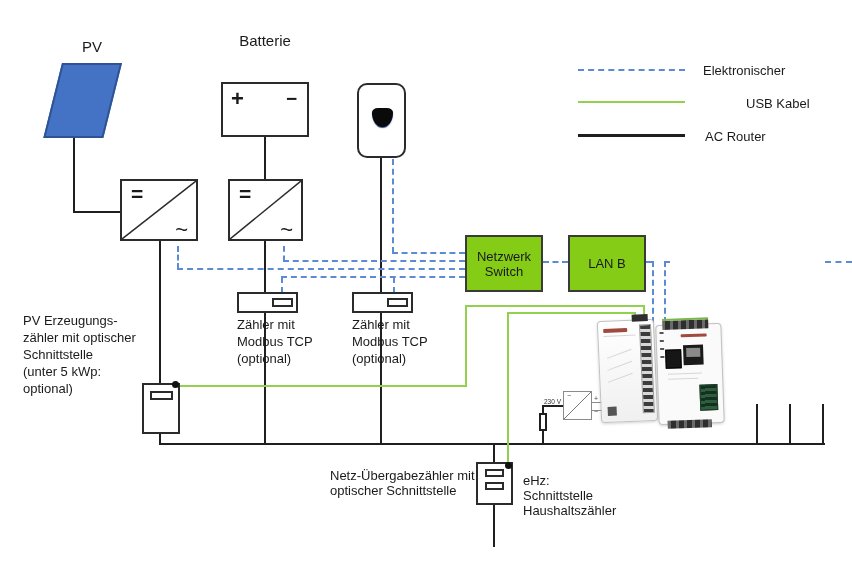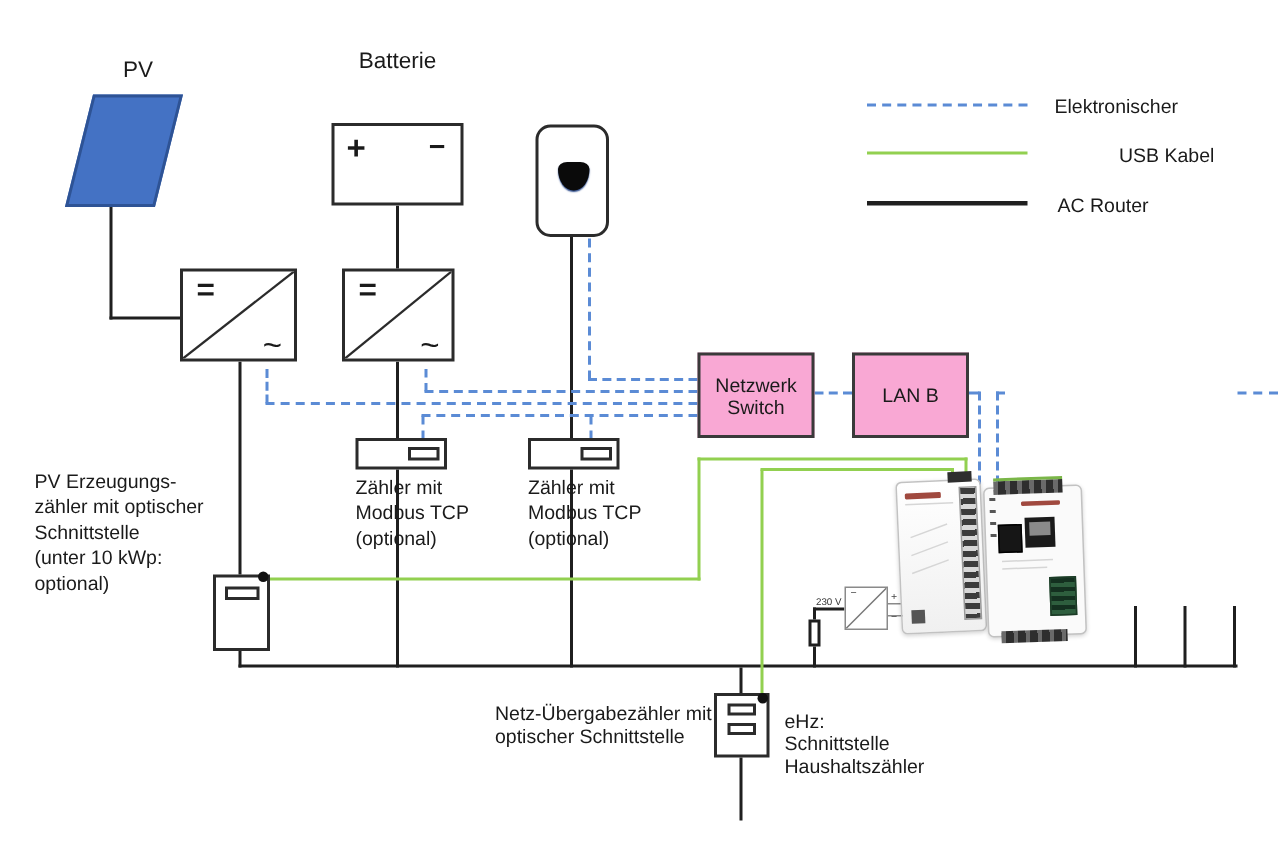--- a/index.html
+++ b/index.html
@@ -7,21 +7,21 @@
           font-family:"Liberation Sans",sans-serif;color:#1a1a1a;}
   .abs{position:absolute;}
   
   .ac{position:absolute;background:#1f1f1f;}
   .usb{position:absolute;background:#92D050;}
   .neth{position:absolute;height:0;border-top:2px dashed #5B8BD5;}
   .netv{position:absolute;width:0;border-left:2px dashed #5B8BD5;}
   .thin{position:absolute;background:#8a8a8a;}
   
   .box{position:absolute;background:#fff;border:2px solid #2b2b2b;box-sizing:border-box;}
-  .netbox{position:absolute;background:#f9a8d4;border:2px solid #3a3a3a;box-sizing:border-box;
+  .netbox{position:absolute;background:#84cc16;border:2px solid #3a3a3a;box-sizing:border-box;
           display:flex;align-items:center;justify-content:center;text-align:center;
           font-size:13px;line-height:15px;white-space:pre-line;}
   
   .lbl{position:absolute;font-size:13px;line-height:17px;white-space:pre-line;}
   .title{position:absolute;font-size:15px;text-align:center;white-space:pre-line;line-height:18px;}
   .dot{position:absolute;width:7px;height:7px;border-radius:50%;background:#111;}
   .sym{position:absolute;font-weight:bold;color:#1a1a1a;}
   svg{position:absolute;left:0;top:0;}
   
   .module{position:absolute;background:linear-gradient(180deg,#ffffff,#f0f0f0);
@@ -126,21 +126,21 @@
   <div class="box" style="left:352px;top:292px;width:61px;height:21px;">
     <div class="box" style="left:33px;top:4px;width:21px;height:9px;"></div>
   </div>
   <div class="lbl" style="left:352px;top:316px;">Zähler mit
 Modbus TCP
 (optional)</div>
 
   <div class="lbl" style="left:23px;top:312px;">PV Erzeugungs-
 zähler mit optischer
 Schnittstelle
-(unter 10 kWp:
+(unter 5 kWp:
 optional)</div>
   <div class="box" style="left:142px;top:383px;width:38px;height:51px;">
     <div class="box" style="left:6px;top:6px;width:23px;height:9px;"></div>
     <div class="dot" style="left:28px;top:-4px;"></div>
   </div>
 
   <div class="lbl" style="left:330px;top:468px;line-height:15px;">Netz-Übergabezähler mit
 optischer Schnittstelle</div>
   <div class="box" style="left:476px;top:462px;width:37px;height:43px;">
     <div class="box" style="left:7px;top:5px;width:19px;height:8px;"></div>

